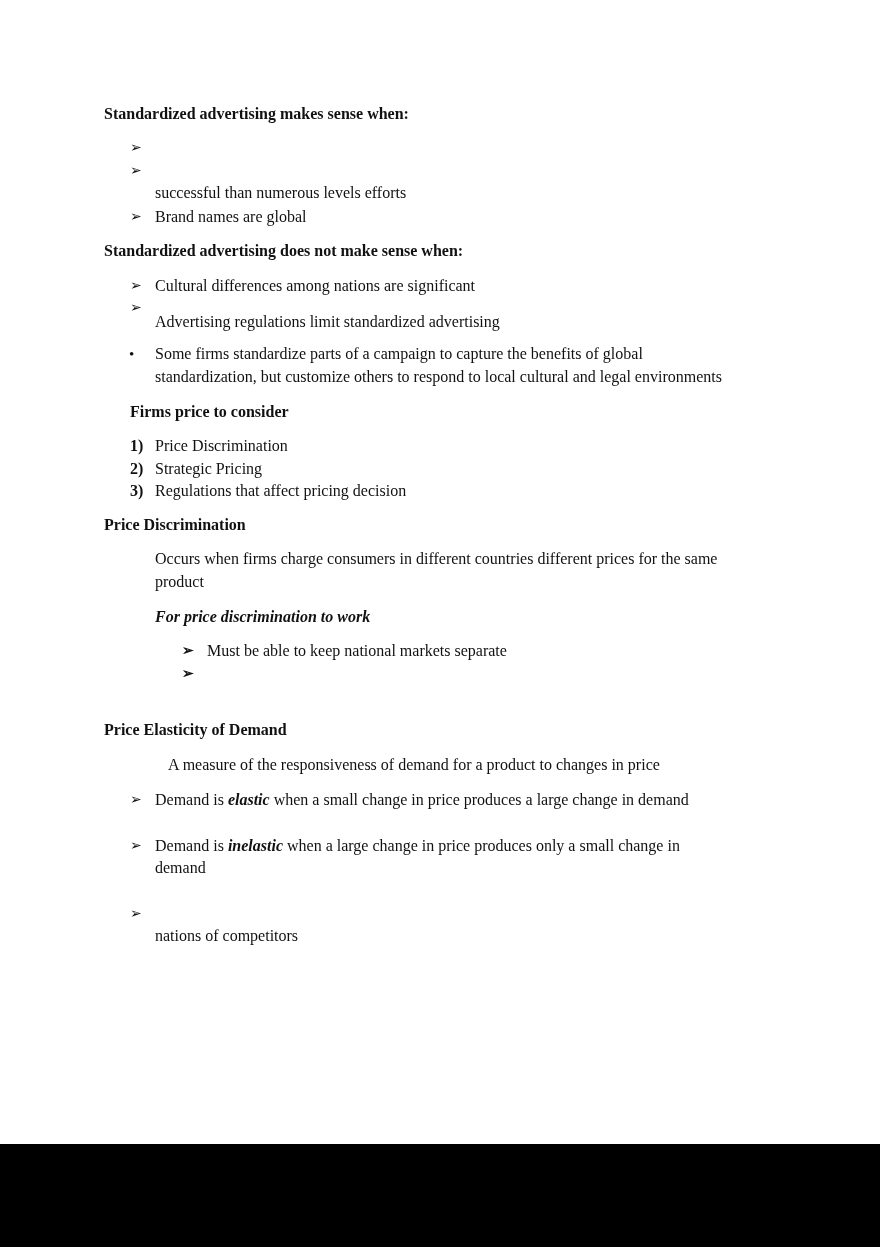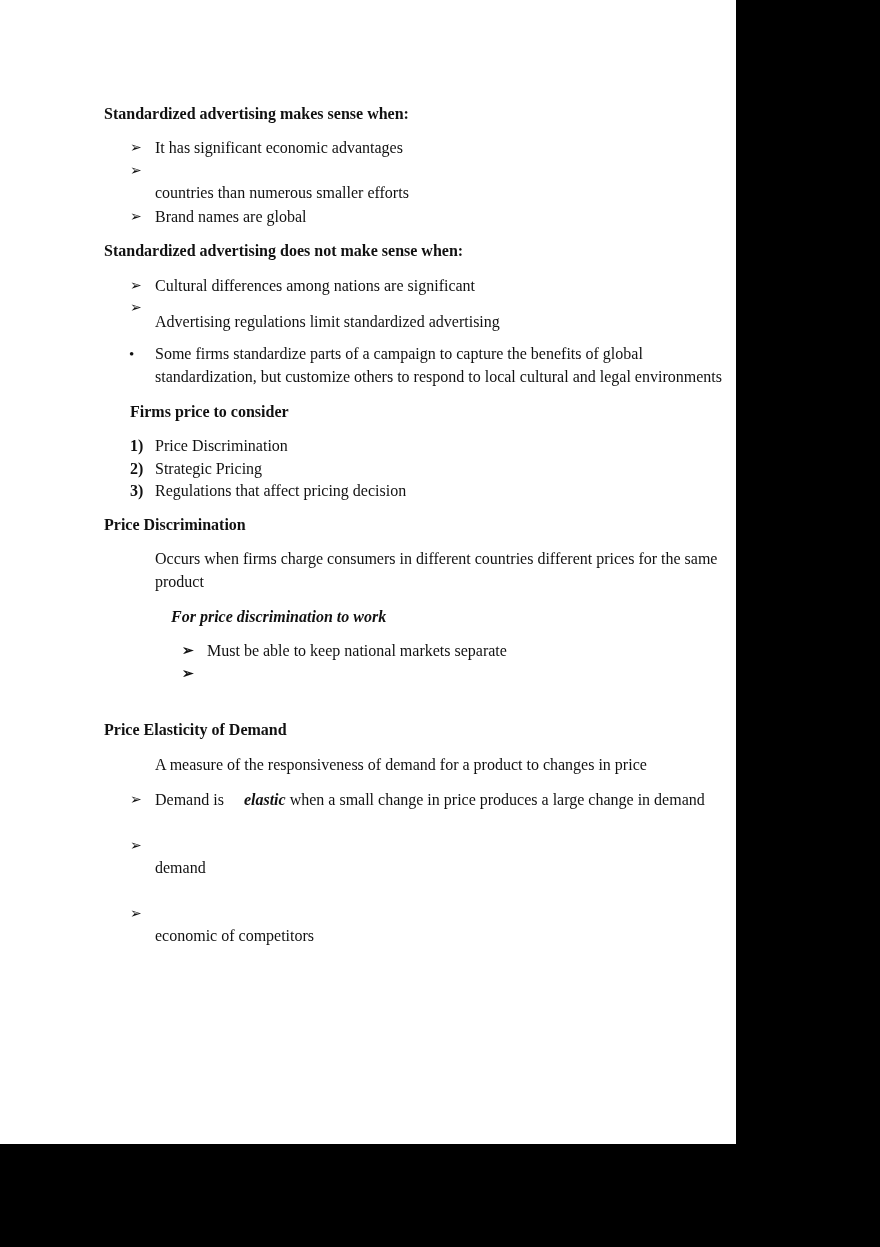--- a/index.html
+++ b/index.html
@@ -1,37 +1,36 @@
 <!DOCTYPE html>
 <html><head>
 <meta charset="utf-8">
 <style>
   html, body { margin: 0; padding: 0; }
   body { width: 880px; height: 1247px; background: #000; position: relative; overflow: hidden;
          font-family: "Liberation Serif", serif; color: #111; }
-  .page { position: absolute; left: 0; top: 0; width: 736px; height: 1144px; background: #fff; }
+  .page { position: absolute; left: 0; top: 0; width: 880px; height: 1144px; background: #fff; }
   .line { position: absolute; font-size: 16px; line-height: 22px; white-space: nowrap; }
   .b { font-weight: bold; }
-  .bi { font-weight: bold; font-style: italic; margin-left: 16px; }
+  .bi { font-weight: bold; font-style: italic; }
   .mark { position: absolute; font-size: 15px; line-height: 22px; }
   .arrow { font-size: 14px; }
   .num { font-weight: bold; }
 </style>
 </head>
 <body>
 
 <div class="page">
 
   <div class="line b" style="left:104px;top:103px">Standardized advertising makes sense when:</div>
 
   <span class="mark arrow" style="left:130px;top:137px">➢</span>
-  <div class="line" style="left:155px;top:137px">It has significant economic advantages</div>
 
   <span class="mark arrow" style="left:130px;top:160px">➢</span>
-  <div class="line" style="left:155px;top:182px">countries than numerous smaller efforts</div>
+  <div class="line" style="left:155px;top:182px">successful than numerous levels efforts</div>
 
   <span class="mark arrow" style="left:130px;top:206px">➢</span>
   <div class="line" style="left:155px;top:206px">Brand names are global</div>
 
   <div class="line b" style="left:104px;top:240px">Standardized advertising does not make sense when:</div>
 
   <span class="mark arrow" style="left:130px;top:275px">➢</span>
   <div class="line" style="left:155px;top:275px">Cultural differences among nations are significant</div>
 
   <span class="mark arrow" style="left:130px;top:297px">➢</span>
@@ -54,23 +53,24 @@
   <div class="line" style="left:155px;top:548px">Occurs when firms charge consumers in different countries different prices for the same</div>
   <div class="line" style="left:155px;top:571px">product</div>
 
   <div class="line bi" style="left:155px;top:606px">For price discrimination to work</div>
 
   <span class="mark arrow b" style="left:182px;top:640px">➢</span>
   <div class="line" style="left:207px;top:640px">Must be able to keep national markets separate</div>
   <span class="mark arrow b" style="left:182px;top:663px">➢</span>
 
   <div class="line b" style="left:104px;top:719px">Price Elasticity of Demand</div>
-  <div class="line" style="left:155px;top:754px">A measure of the responsiveness of demand for a product to changes in price</div>
+  <div class="line" style="left:168px;top:754px">A measure of the responsiveness of demand for a product to changes in price</div>
 
   <span class="mark arrow" style="left:130px;top:789px">➢</span>
   <div class="line" style="left:155px;top:789px"><span>Demand is </span><span class="bi">elastic</span><span> when a small change in price produces a large change in demand</span></div>
 
   <span class="mark arrow" style="left:130px;top:835px">➢</span>
+  <div class="line" style="left:155px;top:835px"><span>Demand is </span><span class="bi">inelastic</span><span> when a large change in price produces only a small change in</span></div>
   <div class="line" style="left:155px;top:857px">demand</div>
 
   <span class="mark arrow" style="left:130px;top:903px">➢</span>
-  <div class="line" style="left:155px;top:925px">economic of competitors</div>
+  <div class="line" style="left:155px;top:925px">nations of competitors</div>
 </div>
 
 </body></html>

